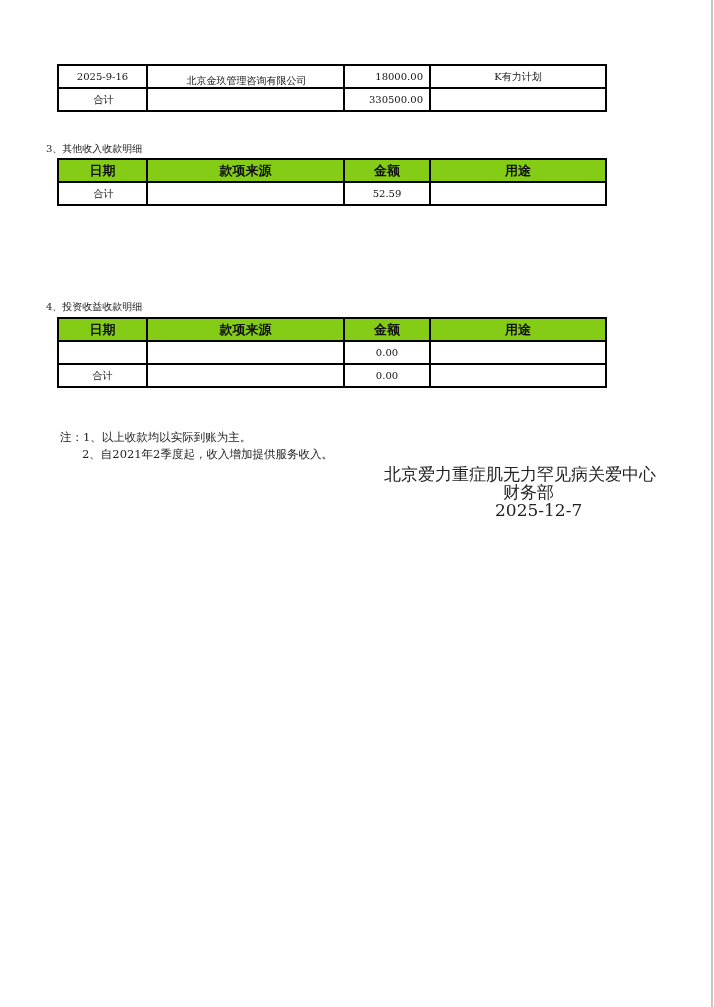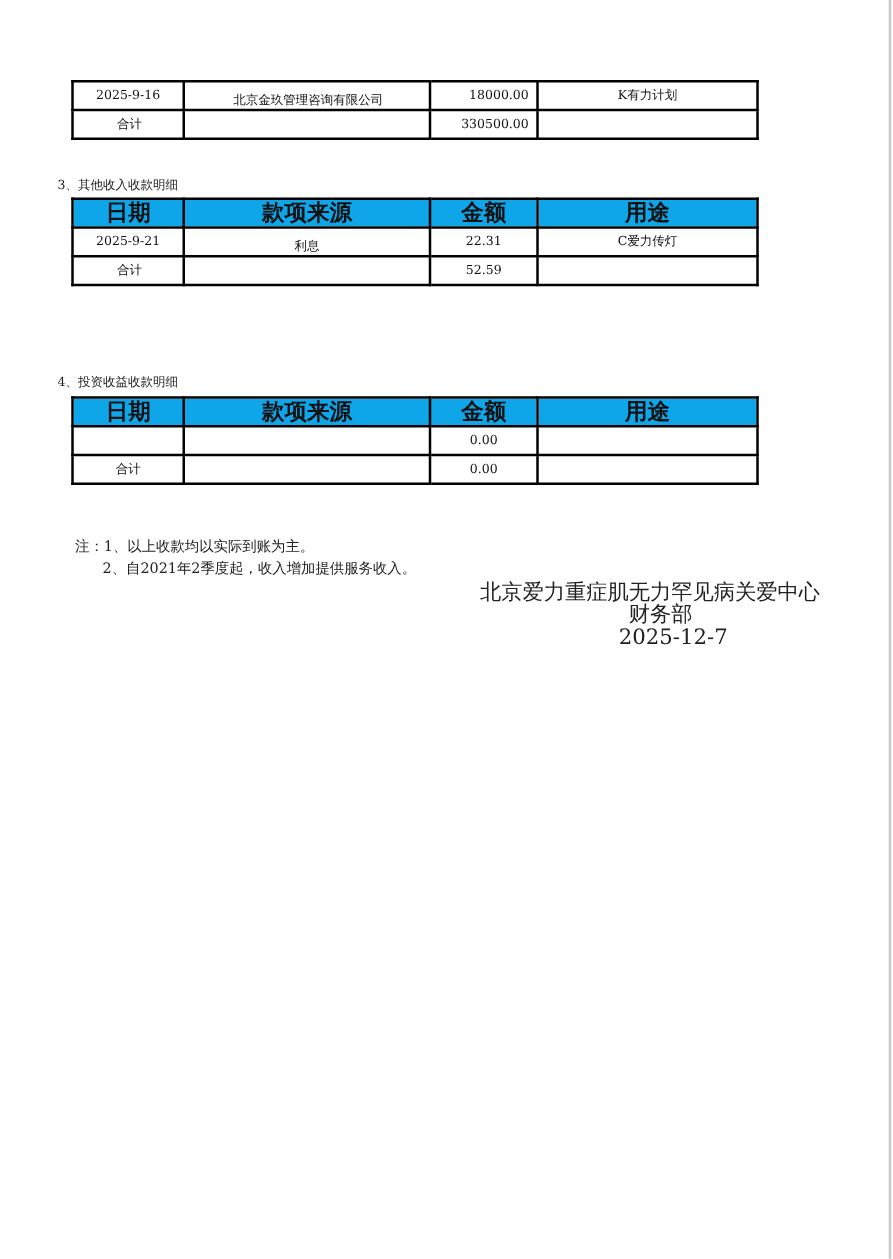--- a/index.html
+++ b/index.html
@@ -11,21 +11,21 @@
       position: absolute; left: 711px; top: 0; width: 2px; height: 1007px; background: #c8c8c8;
     }
     .tbl {
       position: absolute; left: 57px; width: 496px; border-collapse: collapse; table-layout: fixed;
     }
     .tbl td, .tbl th {
       border: 2px solid #000; padding: 0; height: 21px; font-size: 10px; line-height: 12px;
       font-family: "DejaVu Serif", "Liberation Serif", serif; font-weight: normal; overflow: hidden; white-space: nowrap;
     }
     .tbl th {
-      background: #0ea5e9; font-family: "DejaVu Sans", "Liberation Sans", sans-serif; font-size: 18px; font-weight: bold; text-align: center;
+      background: #84cc16; font-family: "DejaVu Sans", "Liberation Sans", sans-serif; font-size: 13px; font-weight: bold; text-align: center;
     }
     .c1 { width: 89px; } .c2 { width: 197px; } .c3 { width: 86px; } .c4 { width: 176px; }
     .center { text-align: center; }
     .right { text-align: right; padding-right: 6px !important; }
     .left { text-align: center; padding-left: 2px !important; }
     .low { vertical-align: bottom; padding-bottom: 0 !important; }
     .mono { font-family: "DejaVu Sans Mono", "Liberation Mono", monospace; font-size: 10px; }
     .section-title {
       position: absolute; left: 46px; font-size: 10px; line-height: 16px;
       font-family: "DejaVu Serif", "Liberation Serif", serif; color: #222;
@@ -70,26 +70,20 @@
       <col class="c4">
     </colgroup>
   <tbody>
       <tr>
     <th>日期</th>
     <th>款项来源</th>
     <th>金额</th>
     <th>用途</th>
   </tr>
   <tr>
-    <td class="center mono">2025-9-21</td>
-    <td class="center low">利息</td>
-    <td class="center mono">22.31</td>
-    <td class="center">C爱力传灯</td>
-  </tr>
-  <tr>
     <td class="left">合计</td>
     <td></td>
     <td class="center mono">52.59</td>
     <td></td>
   </tr>
 </tbody>
   </table>
 
 <div class="section-title" style="top:299px;">4、投资收益收款明细</div>
 <table class="tbl" style="top:317px;">

